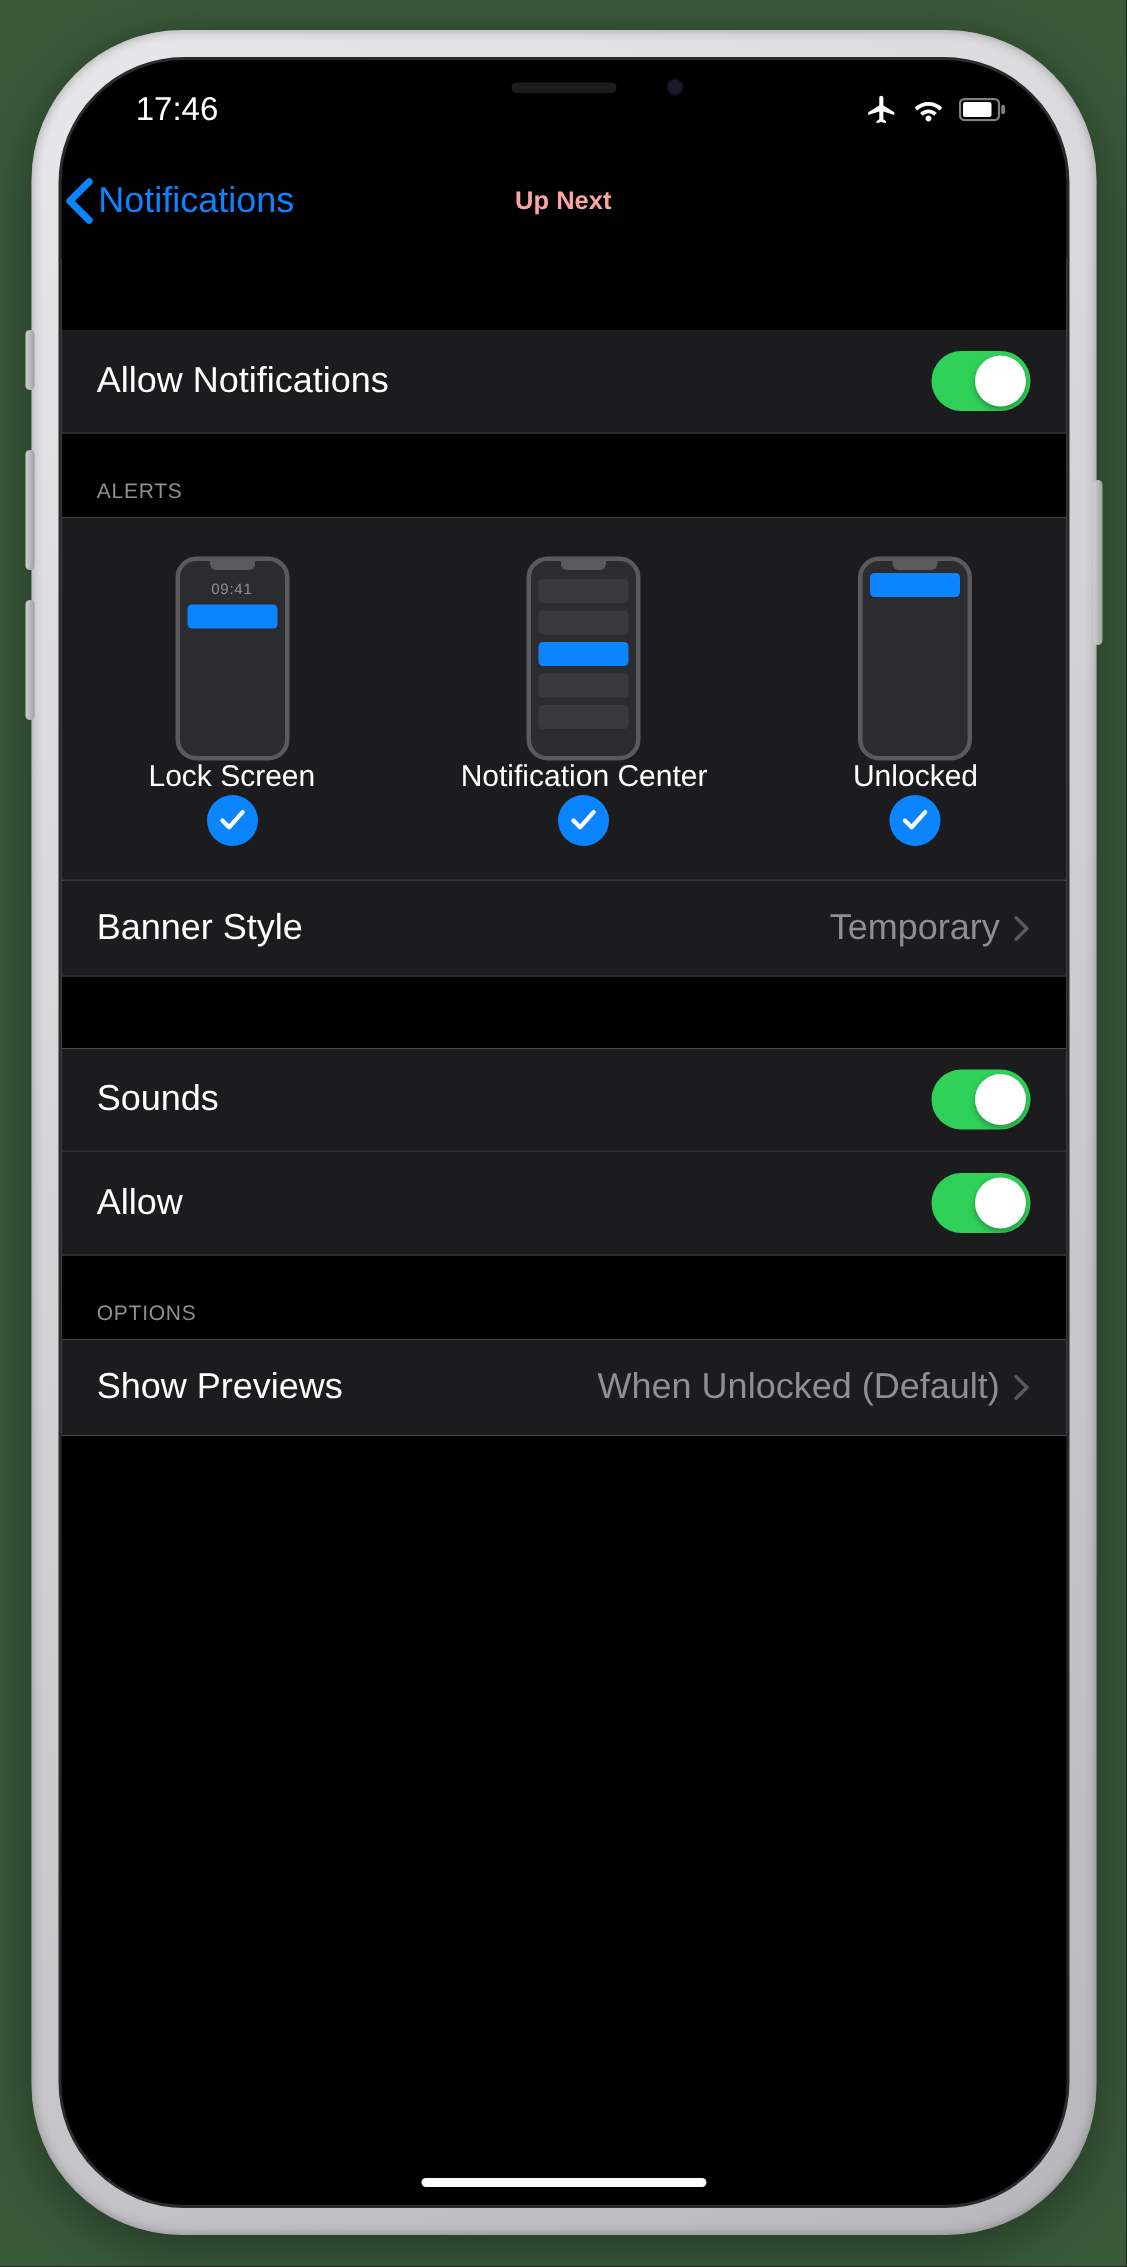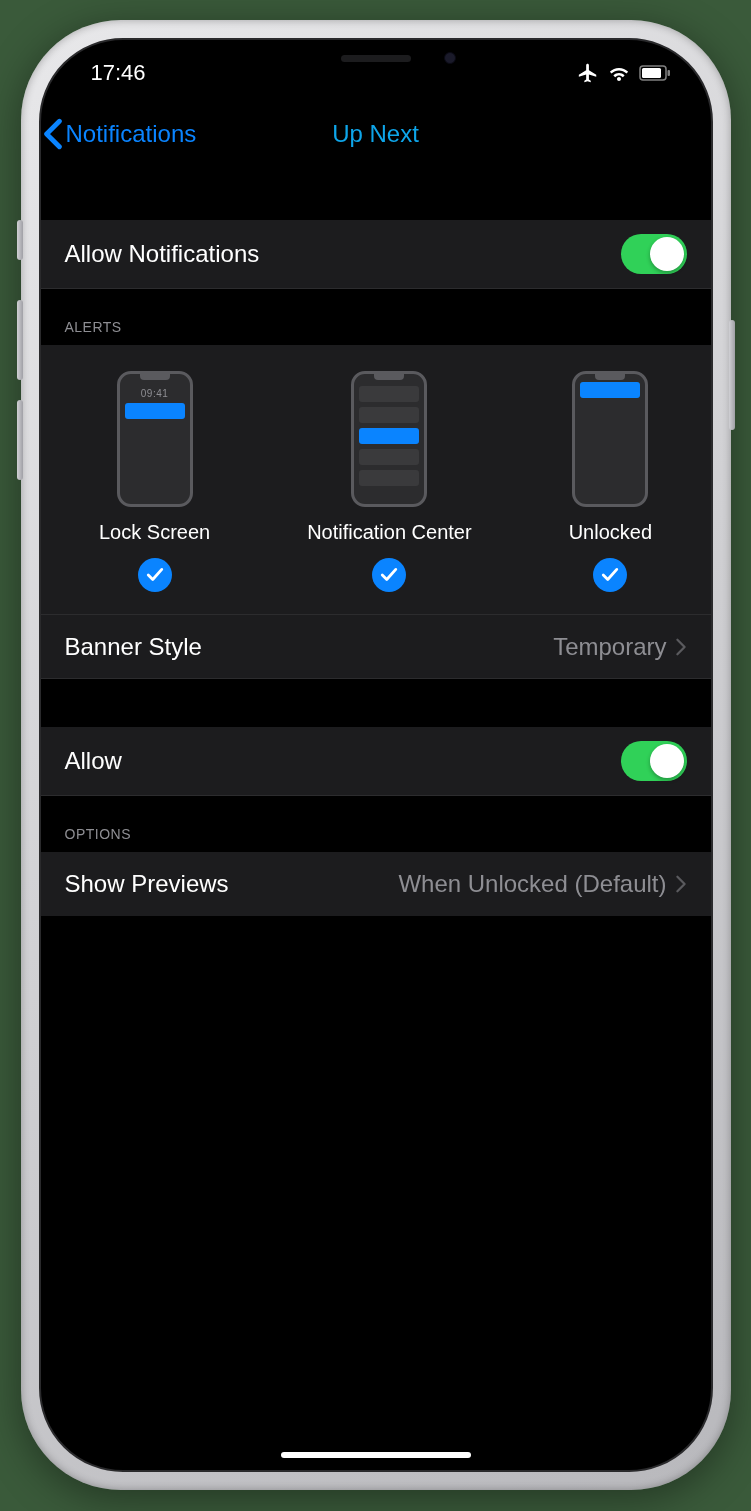--- a/index.html
+++ b/index.html
@@ -48,21 +48,21 @@
 .status-right svg { display: block; }
 .nav-bar {
   height: 76px; display: flex; align-items: center; justify-content: center;
   position: relative; padding: 0 20px;
 }
 .back-btn {
   position: absolute; left: 1px; display: flex; align-items: center;
   color: #0a84ff; font-size: 24px; gap: 2px;
 }
 .back-btn svg { width: 22px; height: 32px; }
-.nav-title { color: #0ea5e9; font-size: 24px; font-weight: 400; }
+.nav-title { color: #fca5a5; font-size: 17px; font-weight: 700; }
 .content { background: #e5e5e5; }
 .section-gap { height: 48px; background: #000; }
 .section-header {
   color: #8e8e93; font-size: 14px; letter-spacing: 0.5px;
   padding: 30px 24px 10px; text-transform: uppercase; background: #000;
 }
 .row {
   background: #1c1c1e; min-height: 64px;
   display: flex; align-items: center; justify-content: space-between;
   padding: 14px 24px; color: #fff; font-size: 24px;
@@ -77,21 +77,21 @@
 }
 .toggle::after {
   content: ""; position: absolute; right: 3px; top: 3px;
   width: 34px; height: 34px; background: #fff; border-radius: 50%;
   box-shadow: 0 2px 4px rgba(0,0,0,.3);
 }
 .alerts-row {
   background: #1c1c1e; padding: 26px 10px 22px;
   display: flex; justify-content: space-around; border-bottom: 1px solid #2c2c2e;
 }
-.alert-opt { display: flex; flex-direction: column; align-items: center; gap: 14px; }
+.alert-opt { display: flex; flex-direction: column; align-items: center; gap: 0; }
 .alert-label { color: #fff; font-size: 20px; }
 .check-circle {
   width: 34px; height: 34px; background: #0a84ff; border-radius: 50%;
   display: flex; align-items: center; justify-content: center;
 }
 .check-circle svg { width: 18px; height: 18px; }
 .mini-phone {
   width: 76px; height: 136px; border: 3px solid #5a5a5e; border-radius: 14px;
   background: #2c2c2e; position: relative; overflow: hidden;
 }
@@ -213,20 +213,24 @@
           <span>Temporary</span>
           <svg class="chevron" width="12" height="18" viewBox="0 0 12 20" fill="none" stroke="#5a5a5e" stroke-width="2.5" stroke-linecap="round" stroke-linejoin="round">
               <polyline points="2,2 10,10 2,18"></polyline>
             </svg>
         </span>
       </div>
 
       <div class="section-gap"></div>
 
       <div class="row">
+        <span>Sounds</span>
+        <div class="toggle"></div>
+      </div>
+      <div class="row">
         <span>Allow</span>
         <div class="toggle"></div>
       </div>
 
       <div class="section-header">OPTIONS</div>
 
       <div class="row">
         <span>Show Previews</span>
         <span class="detail">
           <span>When Unlocked (Default)</span>

